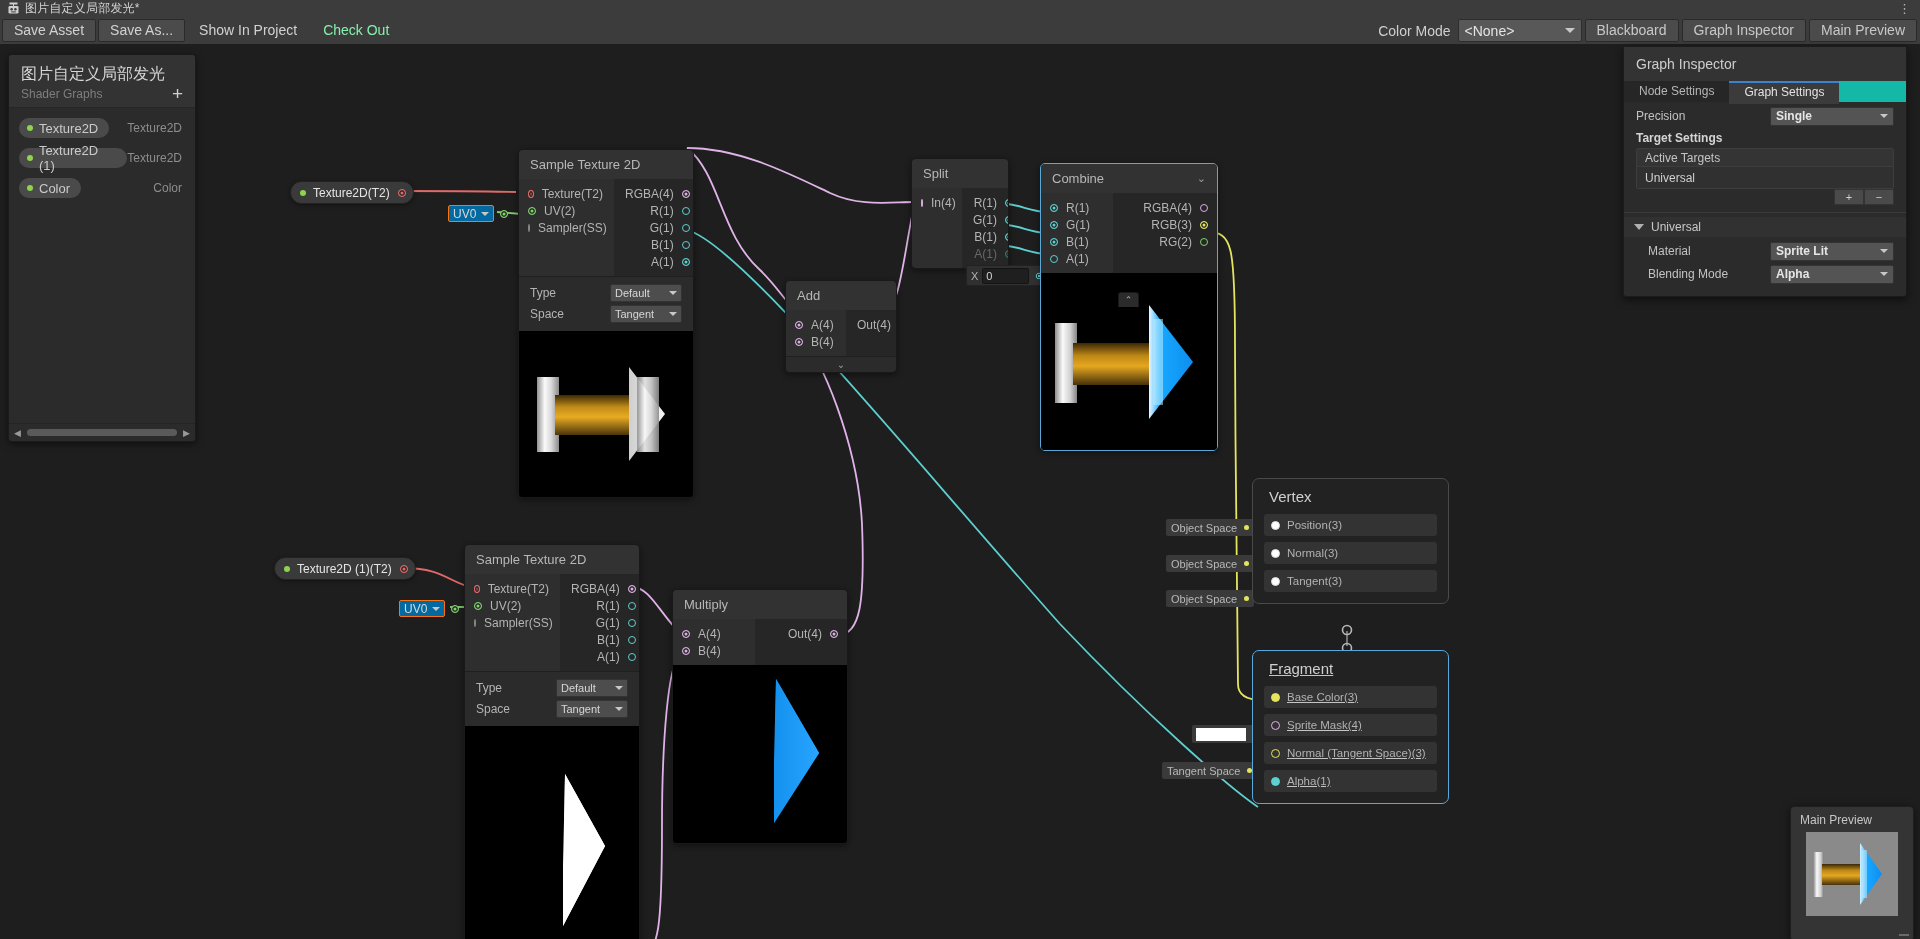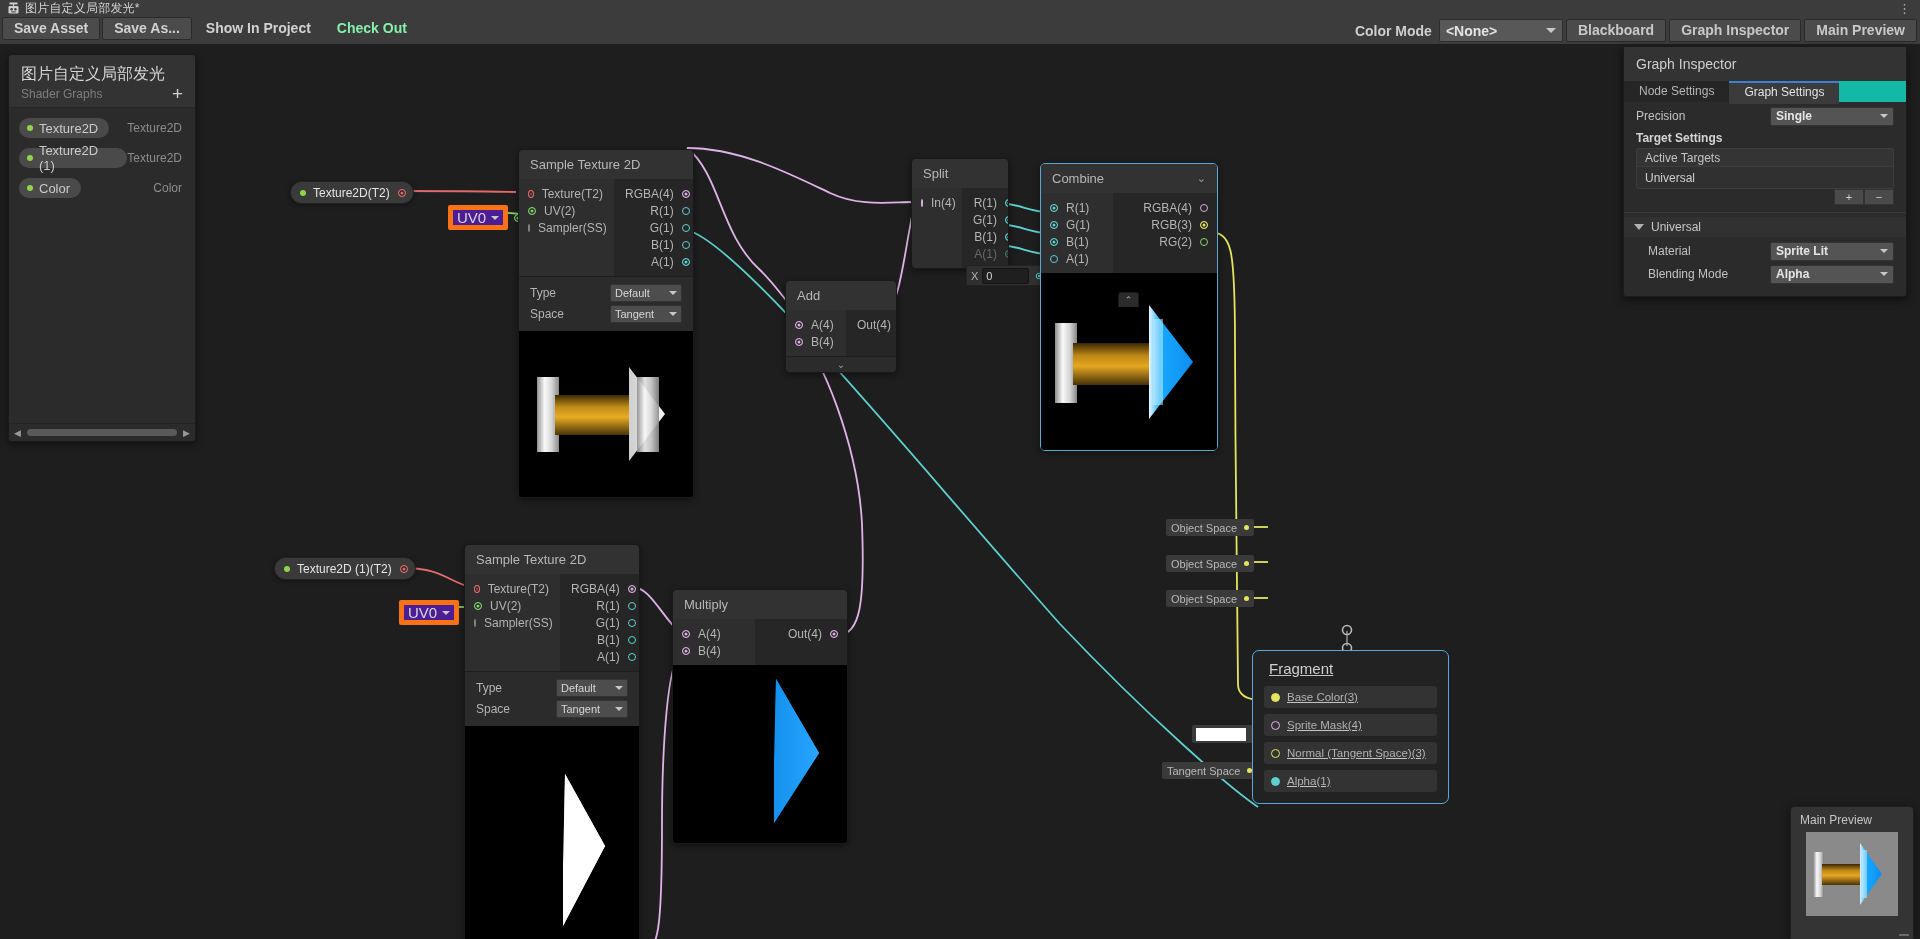--- a/index.html
+++ b/index.html
@@ -13,21 +13,21 @@
   
   #titlebar{left:0;top:0;width:1920px;height:17px;background:#3c3c3c;
     display:flex;align-items:center;border-bottom:1px solid #232323;}
   #tb-icon{width:13px;height:13px;margin-left:7px;margin-right:5px;position:relative;}
   #tb-icon svg{display:block;}
   #tb-title{font-size:12px;color:#d2d2d2;letter-spacing:.2px;}
   #tb-menu{margin-left:auto;margin-right:8px;color:#b0b0b0;font-size:13px;letter-spacing:1px;}
 
   
   #toolbar{left:0;top:17px;width:1920px;height:27px;background:#3c3c3c;
-    border-bottom:1px solid #212121;display:flex;font-weight:bold;}
+    border-bottom:1px solid #212121;display:flex;align-items:center;}
   .tbtn{height:21px;line-height:21px;padding:0 11px;font-size:14px;color:#d2d2d2;
     background:#4b4b4b;border:1px solid #2a2a2a;border-radius:2px;margin-left:2px;
     display:flex;align-items:center;}
   .tbtn.flat{background:transparent;border:1px solid transparent;}
   .tbtn.disabled{color:#86efac;background:transparent;border-color:transparent;}
   #toolbar-right{margin-left:auto;display:flex;align-items:center;padding-right:3px;}
   #cm-label{font-size:14px;color:#cfcfcf;margin-right:7px;}
   #cm-drop{width:110px;height:21px;background:#585858;border:1px solid #2d2d2d;border-radius:2px;
     display:flex;align-items:center;padding:0 6px;font-size:14px;color:#e4e4e4;}
   .caret{width:0;height:0;border-left:5px solid transparent;border-right:5px solid transparent;
@@ -96,22 +96,22 @@
 
   
   .propnode{display:flex;align-items:center;background:#3a3a3a;border:1px solid #222;
     border-radius:13px;height:21px;padding:0 7px 0 9px;box-shadow:0 1px 4px rgba(0,0,0,.4);}
   .propnode .pdot{width:6px;height:6px;border-radius:50%;background:#8ed44c;margin-right:7px;}
   .propnode .plab{font-size:12px;color:#e5e5e5;}
   .propnode .pport{margin-left:8px;}
 
   
   .uvnode{display:flex;align-items:center;}
-  .uvbox{height:15px;background:#4c1d95;border:5px solid #f97316;border-radius:2px;
-    display:flex;align-items:center;padding:0 4px;font-size:15px;color:#d8d8d8;}
+  .uvbox{height:15px;background:#0369a1;border:1px solid #f97316;border-radius:2px;
+    display:flex;align-items:center;padding:0 4px;font-size:12px;color:#d8d8d8;}
   .uvbox .caret{border-left-width:4px;border-right-width:4px;border-top-width:4px;margin-left:5px;}
 
   
   .stack{border:1px solid #4a4a4a;border-radius:7px;background:#222222;}
   .stack.sel{border:1px solid #57a8dd;}
   .stack-title{font-size:15px;color:#cfcfcf;padding:9px 0 9px 16px;}
   .block{background:#333333;border-radius:3px;margin:0 11px 6px 11px;height:22px;
     display:flex;align-items:center;padding-left:7px;}
   .block .blabel{font-size:11.5px;color:#b2b2b2;margin-left:7px;}
   .stack-dot{width:9px;height:9px;border-radius:50%;background:#fff;border:1.6px solid #ddd;box-sizing:border-box;}
@@ -640,20 +640,35 @@
   </div>
   <div class="abs spacechip" style="left:1166px;top:511px;">
     <span>Object Space</span>
     <span class="chipdot" style="background:#e4e45e;"></span>
   </div>
   <div class="abs spacechip" style="left:1166px;top:546px;">
     <span>Object Space</span>
     <span class="chipdot" style="background:#e4e45e;"></span>
   </div>
 
+  <div class="stack abs" style="left:1252px;top:434px;width:195px;">
+    <div class="stack-title">Vertex</div>
+    <div class="block">
+      <span class="stack-dot"></span>
+      <span class="blabel">Position(3)</span>
+    </div>
+    <div class="block">
+      <span class="stack-dot"></span>
+      <span class="blabel">Normal(3)</span>
+    </div>
+    <div class="block" style="margin-bottom:11px;">
+      <span class="stack-dot"></span>
+      <span class="blabel">Tangent(3)</span>
+    </div>
+  </div>
 
   <div class="abs" style="left:1192px;top:681px;display:flex;align-items:center;background:#3a3a3a;height:18px;border-radius:2px;padding:0 4px;">
     <span style="display:inline-block;width:50px;height:13px;background:#ffffff;"></span>
     <span class="chipdot" style="background:#e0b3e8;"></span>
   </div>
   <div class="abs spacechip" style="left:1162px;top:718px;">
     <span>Tangent Space</span>
     <span class="chipdot" style="background:#e4e45e;"></span>
   </div>
 

